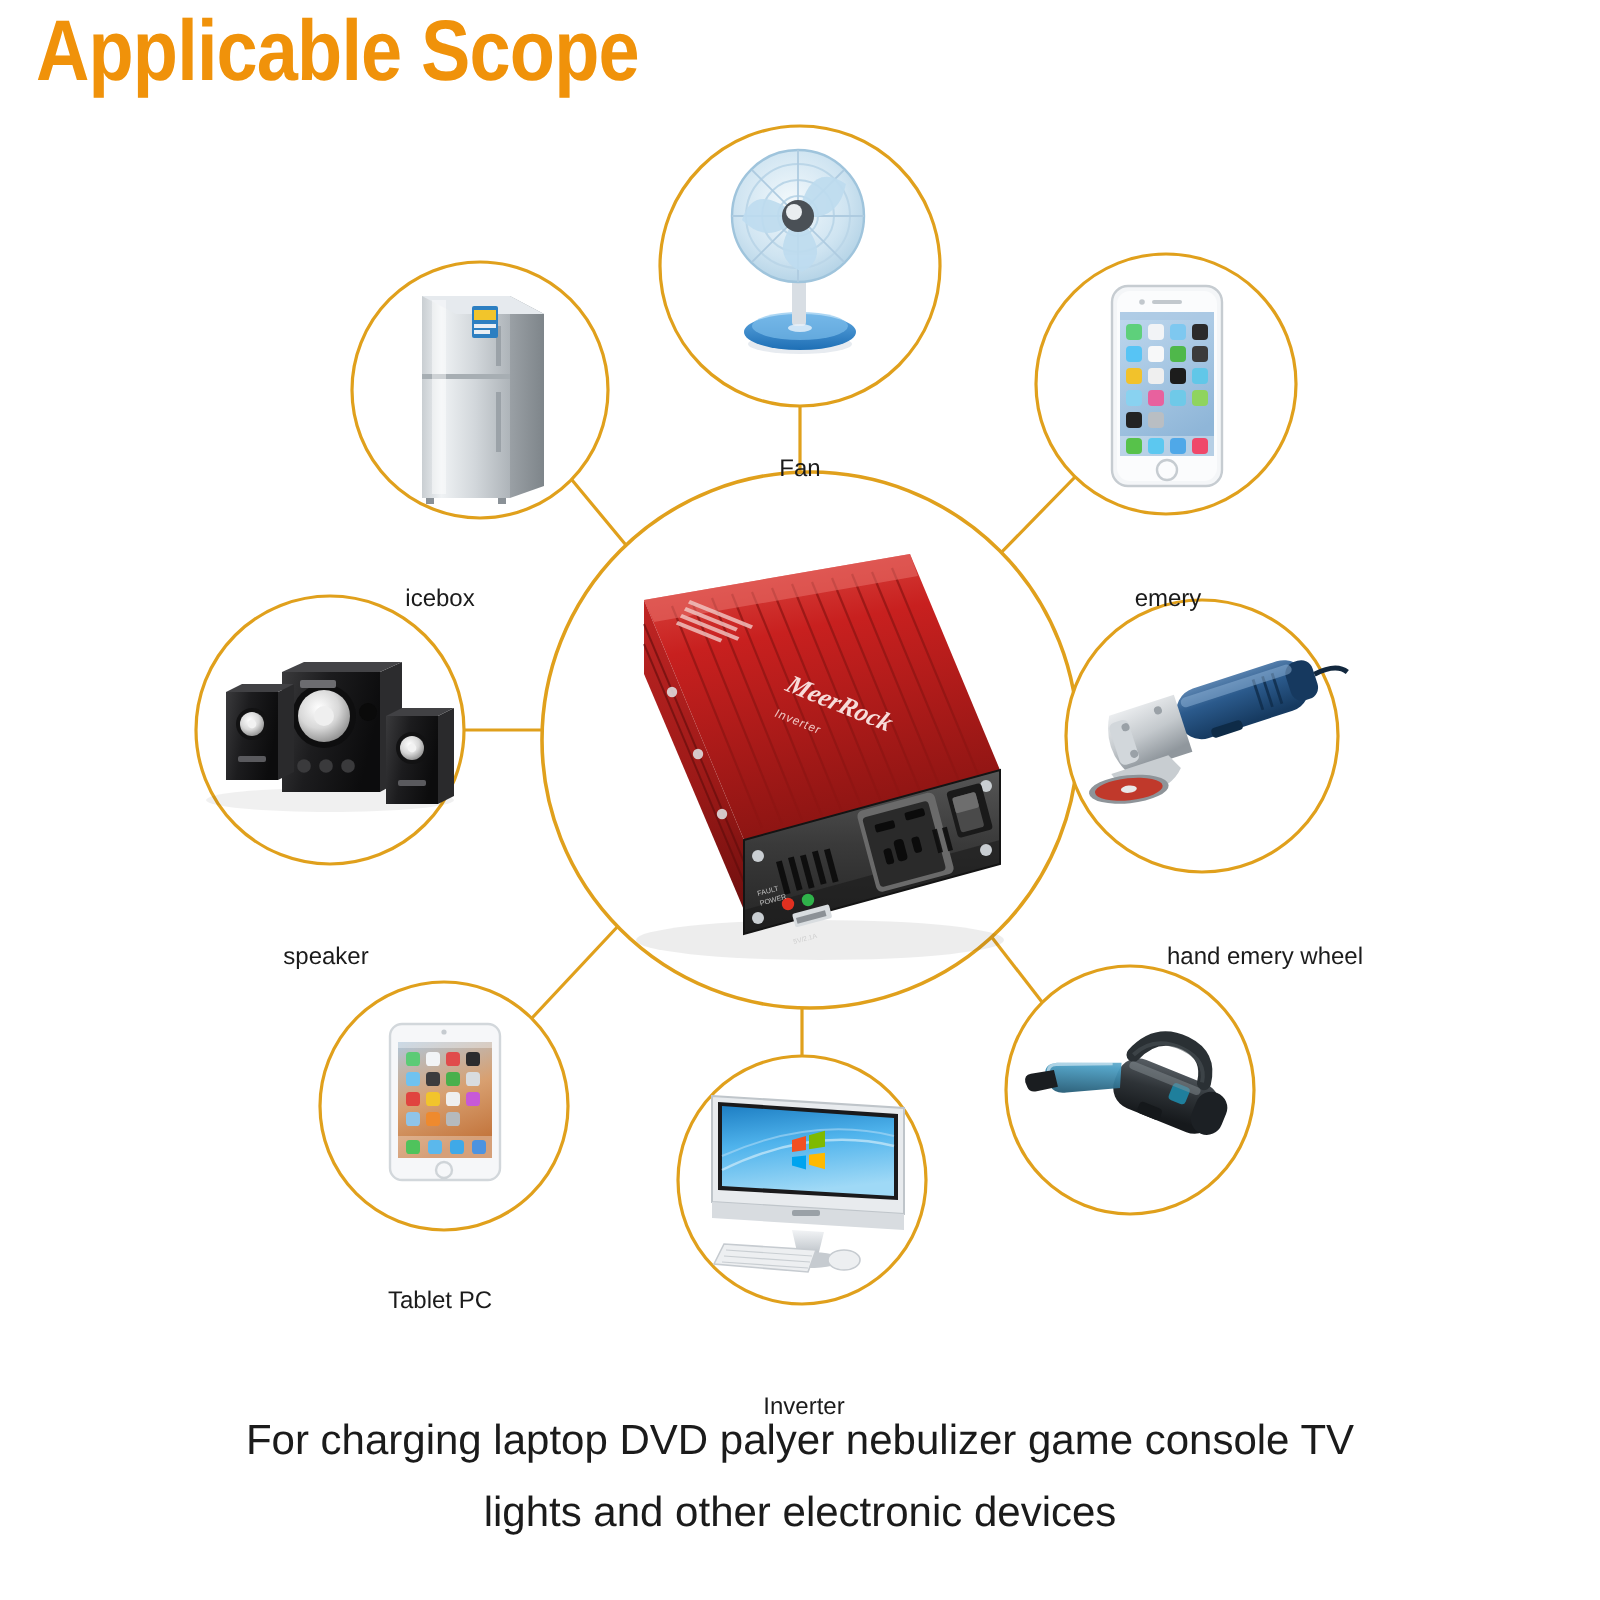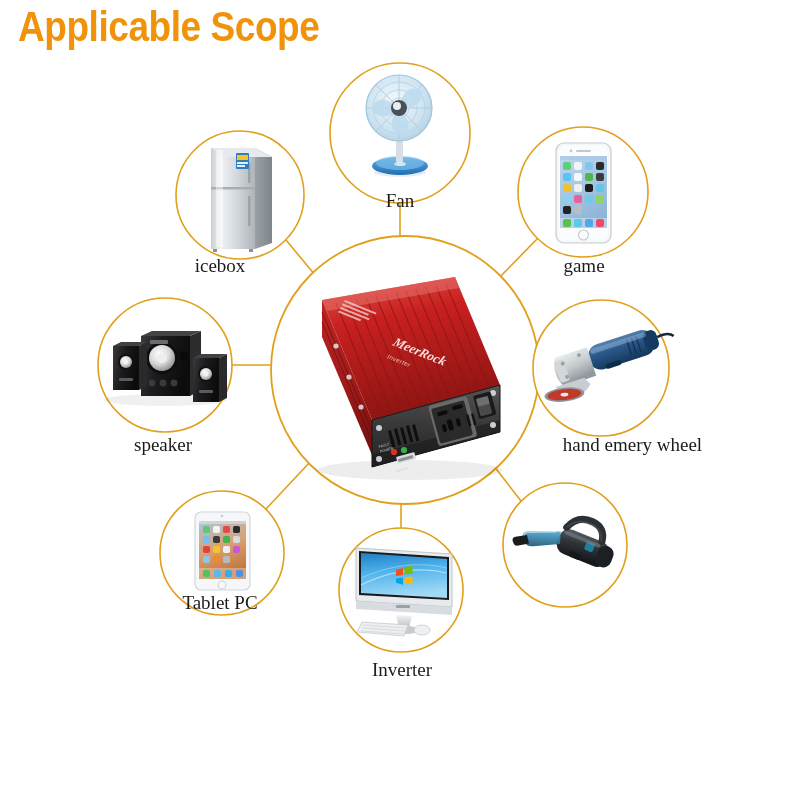--- a/index.html
+++ b/index.html
@@ -39,26 +39,27 @@
     position: absolute;
     left: 0;
     top: 0;
     width: 800px;
     height: 800px;
   }
 
   
   .node-label {
     position: absolute;
-    font-family: Liberation Serif, serif;
-    font-size: 19px;
+    font-family: Liberation Sans, sans-serif;
+    font-size: 12px;
     color: #1b1b1b;
     white-space: nowrap;
     text-align: center;
     transform: translateX(-50%);
+    margin-top: 37px;
   }
 
   
   #footer {
     position: absolute;
     left: 0;
     top: 703px;
     width: 800px;
     text-align: center;
     font-family: "Liberation Sans", sans-serif;
@@ -560,20 +561,24 @@
       <path d="M552 536 l-26 11 q -4 2 -2 5" stroke="#E8F4FA" stroke-width="1.6" fill="none" opacity="0.6"></path>
 
       <path d="M526 550 l-10 6 q -3 2 -1 5 l2 2 q 2 2 5 0 l9 -6 Z" fill="#1A1D20"></path>
 
       <rect x="560" y="531" width="38" height="4" rx="2" fill="#8C949A" opacity="0.45"></rect>
     </g>
   </svg>
 
   <div class="node-label" style="left:400px; top:190px;">Fan</div>
   <div class="node-label" style="left:220px; top:255px;text-align:right;">icebox</div>
-  <div class="node-label" style="left:584px; top:255px;">game</div>
+  <div class="node-label" style="left:584px; top:255px;">emery</div>
   <div class="node-label" style="left:163px; top:434px;text-align:center;">speaker</div>
   <div class="node-label" style="left:627px; top:434px;padding-left:11px;">hand emery wheel</div>
-  <div class="node-label" style="left:220px; top:592px;">Tablet PC</div>
+  <div class="node-label" style="left:220px; top:606px;">Tablet PC</div>
   <div class="node-label" style="left:402px; top:659px;">Inverter</div>
 
+  <div id="footer">
+    <span class="fline">For charging laptop  DVD palyer nebulizer game console TV</span>
+    <span class="fline">lights and other electronic devices</span>
+  </div>
 
 </div>
 
 </body></html>

